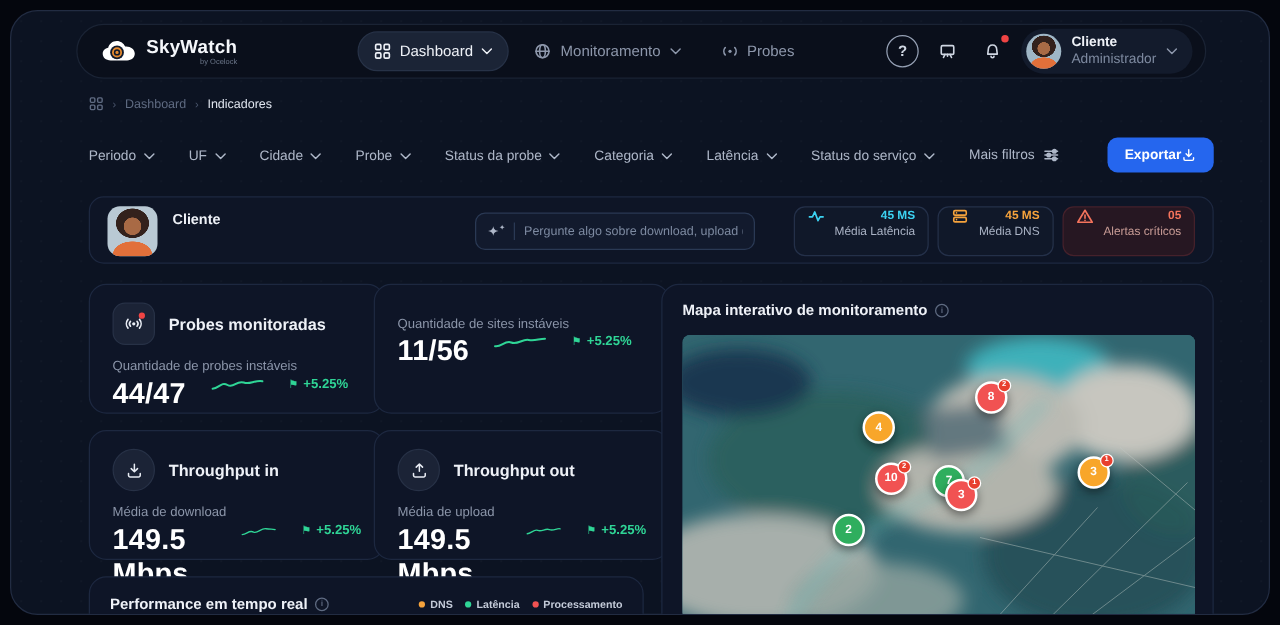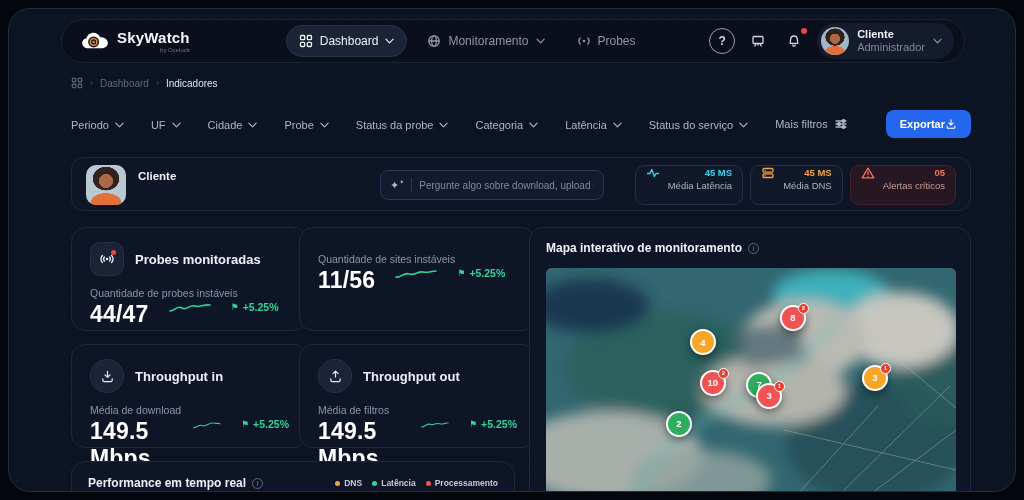--- a/index.html
+++ b/index.html
@@ -425,21 +425,21 @@
         <span class="sc-iconbox rd">
           <svg viewBox="0 0 16 16" width="15" height="15">
               <g class="ic">
                 <path d="M8,8.5 v-6 M5.3,5 L8,2.3 L10.7,5"></path>
                 <path d="M3,10.5 v1.5 a1.4,1.4 0 0 0 1.4,1.4 h7.2 a1.4,1.4 0 0 0 1.4,-1.4 V10.5"></path>
               </g>
             </svg>
         </span>
         <span class="sc-title">Throughput out</span>
       </div>
-      <div class="sc-sub">Média de filtros</div>
+      <div class="sc-sub">Média de upload</div>
       <div class="sc-valrow">
         <span class="sc-value">149.5 Mbps</span>
         <svg width="42" height="14" viewBox="0 0 42 14">
           <path d="M1,10 C6,10 9,4 14,6 C19,8 23,3 28,5 C33,7 37,3 41,4" stroke="#2fd596" fill="none" stroke-width="1.6" stroke-linecap="round"></path>
         </svg>
         <span class="sc-delta">
             <span class="flag">⚑</span>
             <span>+5.25%</span>
           </span>
       </div>

